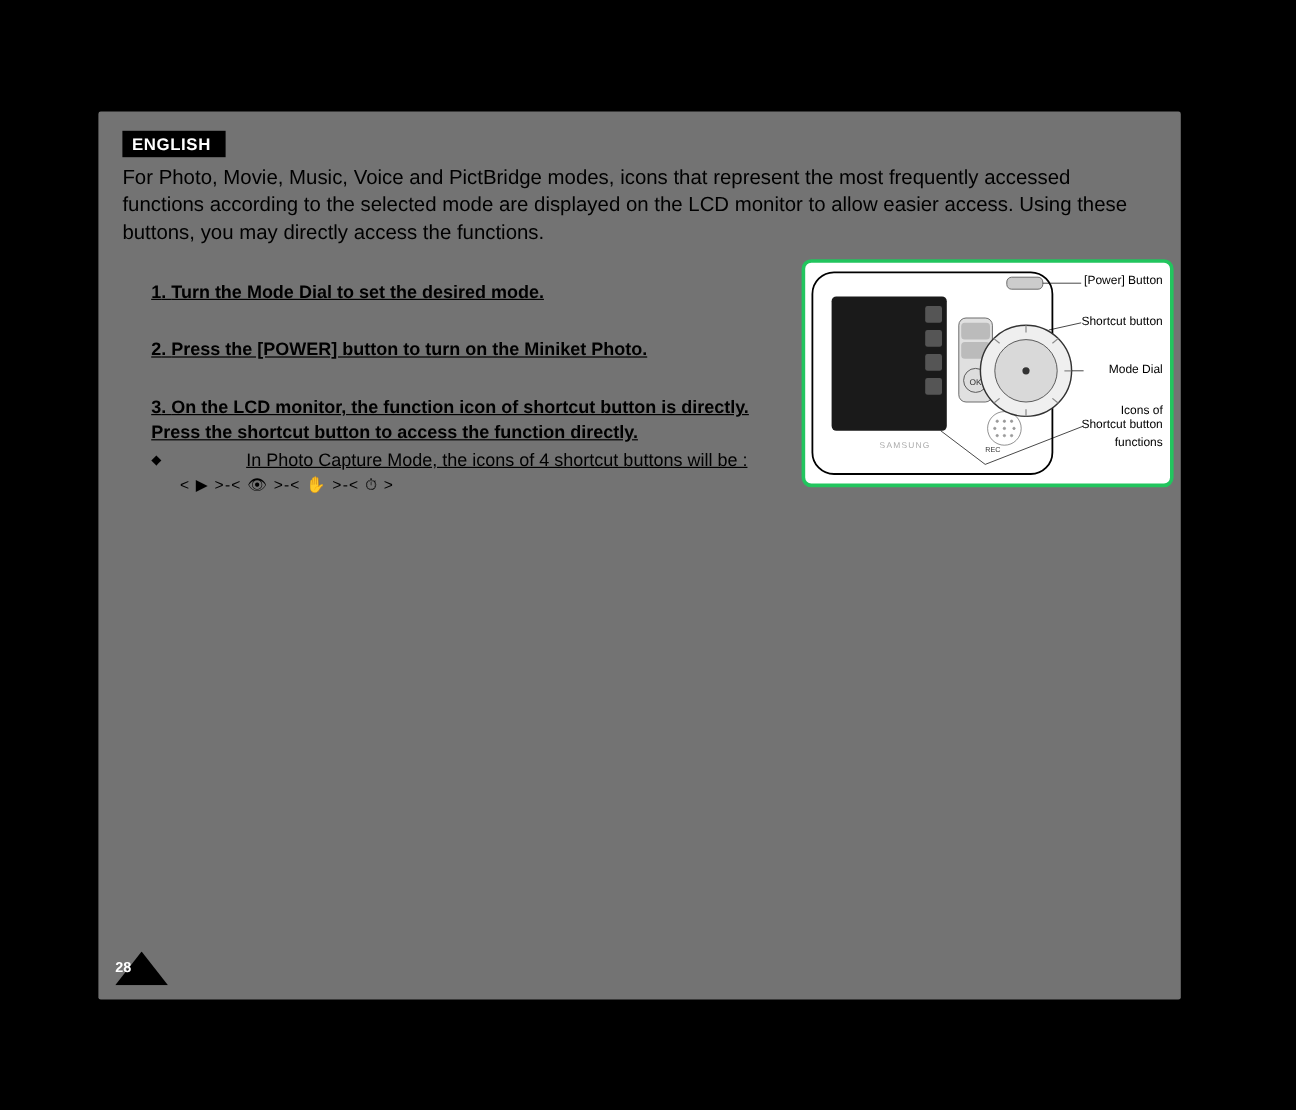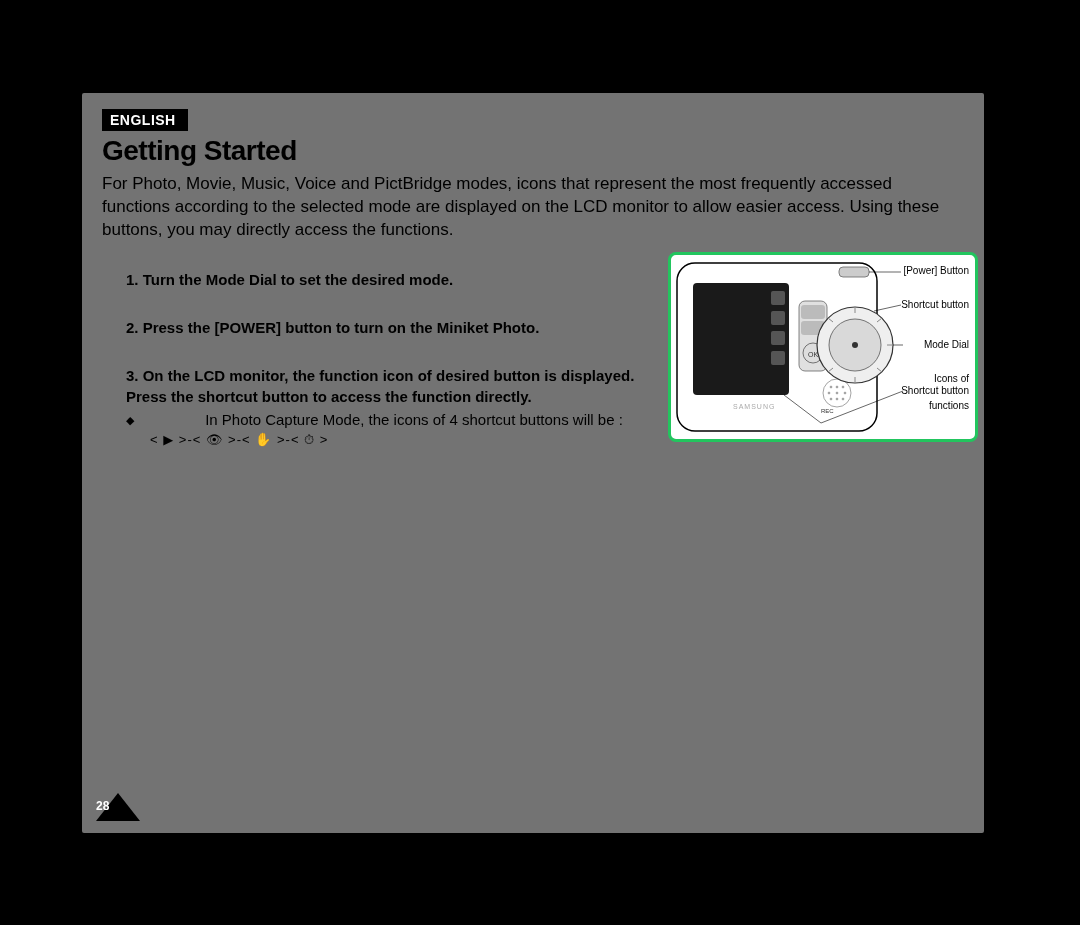--- a/index.html
+++ b/index.html
@@ -60,20 +60,21 @@
     font-size: 15px;
     line-height: 1.35;
     position: relative;
   }
   .steps ol {
     margin: 0;
     padding-left: 24px;
     list-style: none;
     counter-reset: step;
     width: 560px;
+    text-decoration: underline;
   }
   .steps li {
     counter-increment: step;
     margin-bottom: 28px;
     position: relative;
     font-weight: bold;
   }
   .steps li::before {
     content: counter(step) ". ";
     font-weight: bold;
@@ -141,35 +142,34 @@
     font-size: 12px;
   }
 </style>
 </head>
 <body>
 
 <div class="page">
 
   <div class="lang-badge">ENGLISH</div>
 
-  <div class="title">Getting Started</div>
 
 
   <div class="intro">For Photo, Movie, Music, Voice and PictBridge modes, icons that represent the most frequently accessed functions according to the selected mode are displayed on the LCD monitor to allow easier access. Using these buttons, you may directly access the functions.</div>
 
   <div class="steps">
     <ol>
       <li>
         <span>Turn the Mode Dial to set the desired mode.</span>
       </li>
       <li>
         <span>Press the [POWER] button to turn on the Miniket Photo.</span>
       </li>
       <li>
-        <span>On the LCD monitor, the function icon of desired button is displayed.</span><br>
+        <span>On the LCD monitor, the function icon of shortcut button is directly.</span><br>
         <span class="extra">Press the shortcut button to access the function directly.</span>
         <div class="bullet-item">
           <span>In Photo Capture Mode, the icons of 4 shortcut buttons will be :</span>
         </div>
         <div class="icons-row">
           <span class="ic">&lt;  ▶  &gt;-&lt;  👁  &gt;-&lt;  ✋  &gt;-&lt;  ⏱  &gt;</span>
         </div>
       </li>
     </ol>
 

